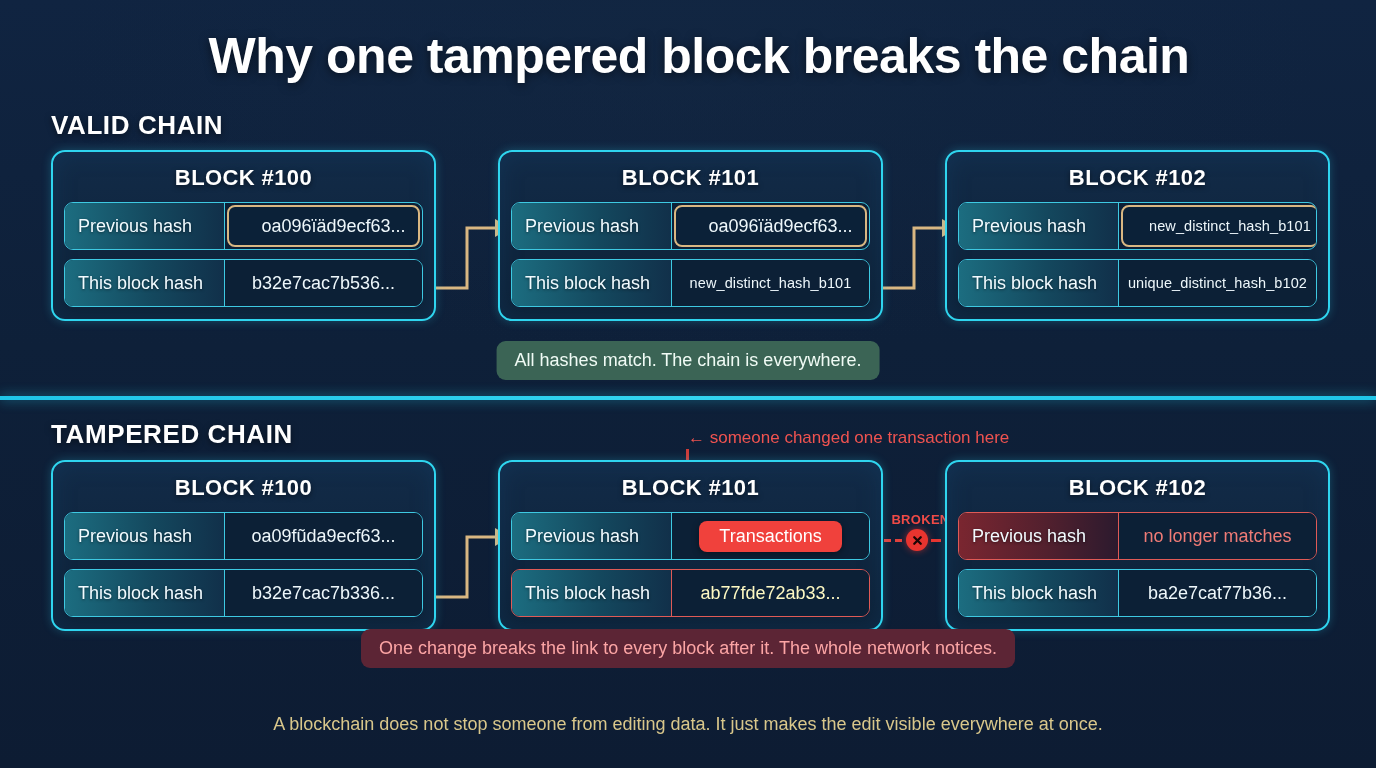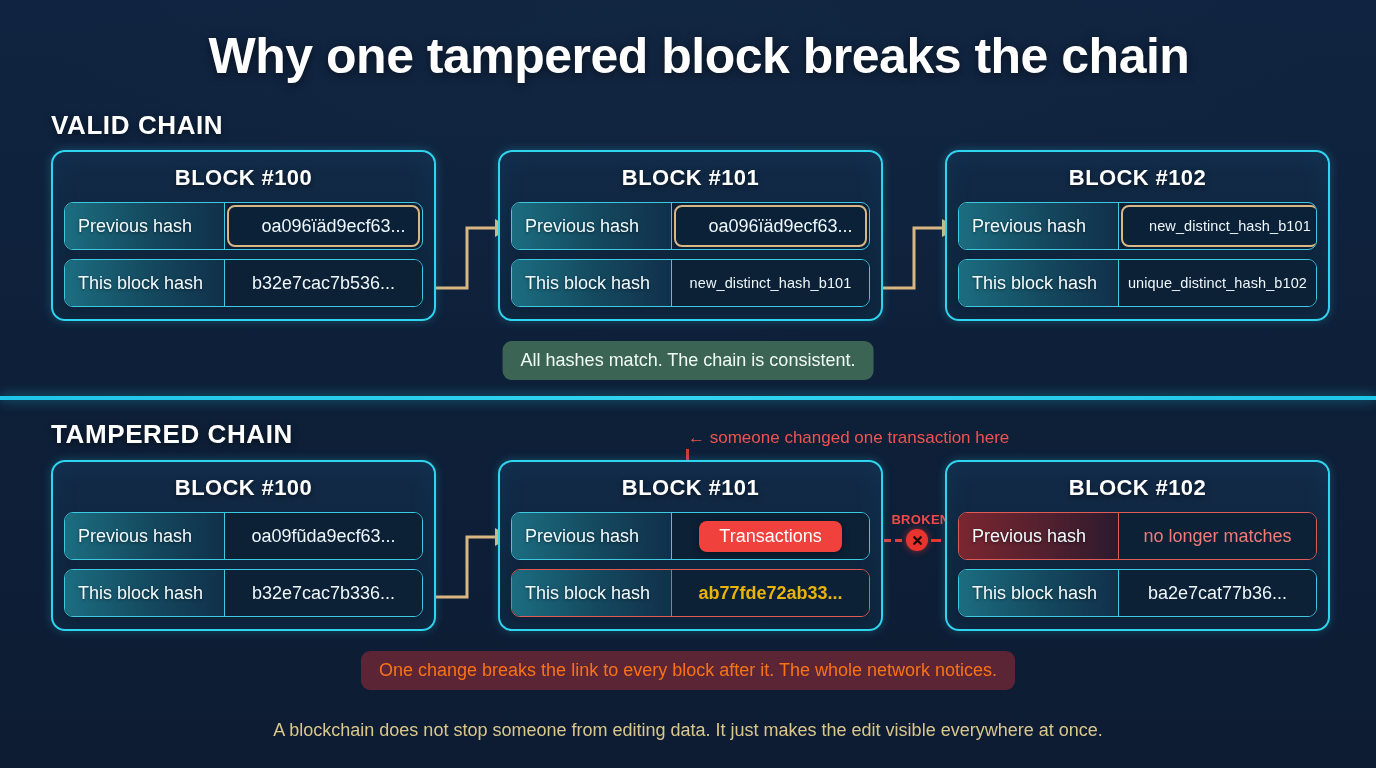--- a/index.html
+++ b/index.html
@@ -145,21 +145,21 @@
     background: linear-gradient(90deg, #7a2630 0%, #52202e 55%, #2c1a2e 100%);
     border-right-color: #e05a56;
   }
   .row.bad .value { color: #f07b76; }
 
   .row.bad-value { border-color: #e05a56; }
   .row.bad-value .label {
     background: linear-gradient(90deg, #1c6d80 0%, #14485e 55%, #11304a 100%);
     border-right-color: #e05a56;
   }
-  .row.bad-value .value { color: #eab308; font-weight: bold; }
+  .row.bad-value .value { color: #fef9c3; }
 
   .pill-red {
     background: #f0413c;
     color: #ffffff;
     font-size: 18px;
     border-radius: 8px;
     padding: 5px 20px;
     box-shadow: 0 2px 7px rgba(0,0,0,.4);
     white-space: nowrap;
   }
@@ -173,32 +173,31 @@
     font-size: 18px;
     padding: 9px 18px;
     white-space: nowrap;
   }
   .caption.good {
     top: 341px;
     background: #3b6455;
     color: #f0fbf5;
   }
   .caption.bad {
-    top: 651px;
+    top: 629px;
     background: #5c2535;
-    color: #f97316;
+    color: #fca5a5;
   }
   .footnote {
     position: absolute;
     top: 714px;
     left: 0; width: 100%;
     text-align: center;
     font-size: 18px;
     color: #d9c78b;
-    margin-top: 6px;
   }
 
   
   .annot {
     position: absolute;
     top: 428px;
     left: 688px;
     font-size: 17px;
     color: #ef5350;
     white-space: nowrap;
@@ -307,21 +306,21 @@
     <div class="row highlight">
       <div class="label">Previous hash</div>
       <div class="value small">new_distinct_hash_b101</div>
     </div>
     <div class="row">
       <div class="label">This block hash</div>
       <div class="value small">unique_distinct_hash_b102</div>
     </div>
   </div>
 
-  <div class="caption good">All hashes match. The chain is consistent.</div>
+  <div class="caption good">All hashes match. The chain is everywhere.</div>
 
   <div class="divider"></div>
 
   <div class="section-head head-tamper">
     <span>TAMPERED CHAIN</span>
     <span class="badge bad">
       <svg width="15" height="15" viewBox="0 0 16 16">
         <path d="M4 4 L12 12 M12 4 L4 12" stroke="#1b0505" stroke-width="2.6" fill="none" stroke-linecap="round"></path>
       </svg>
     </span>

